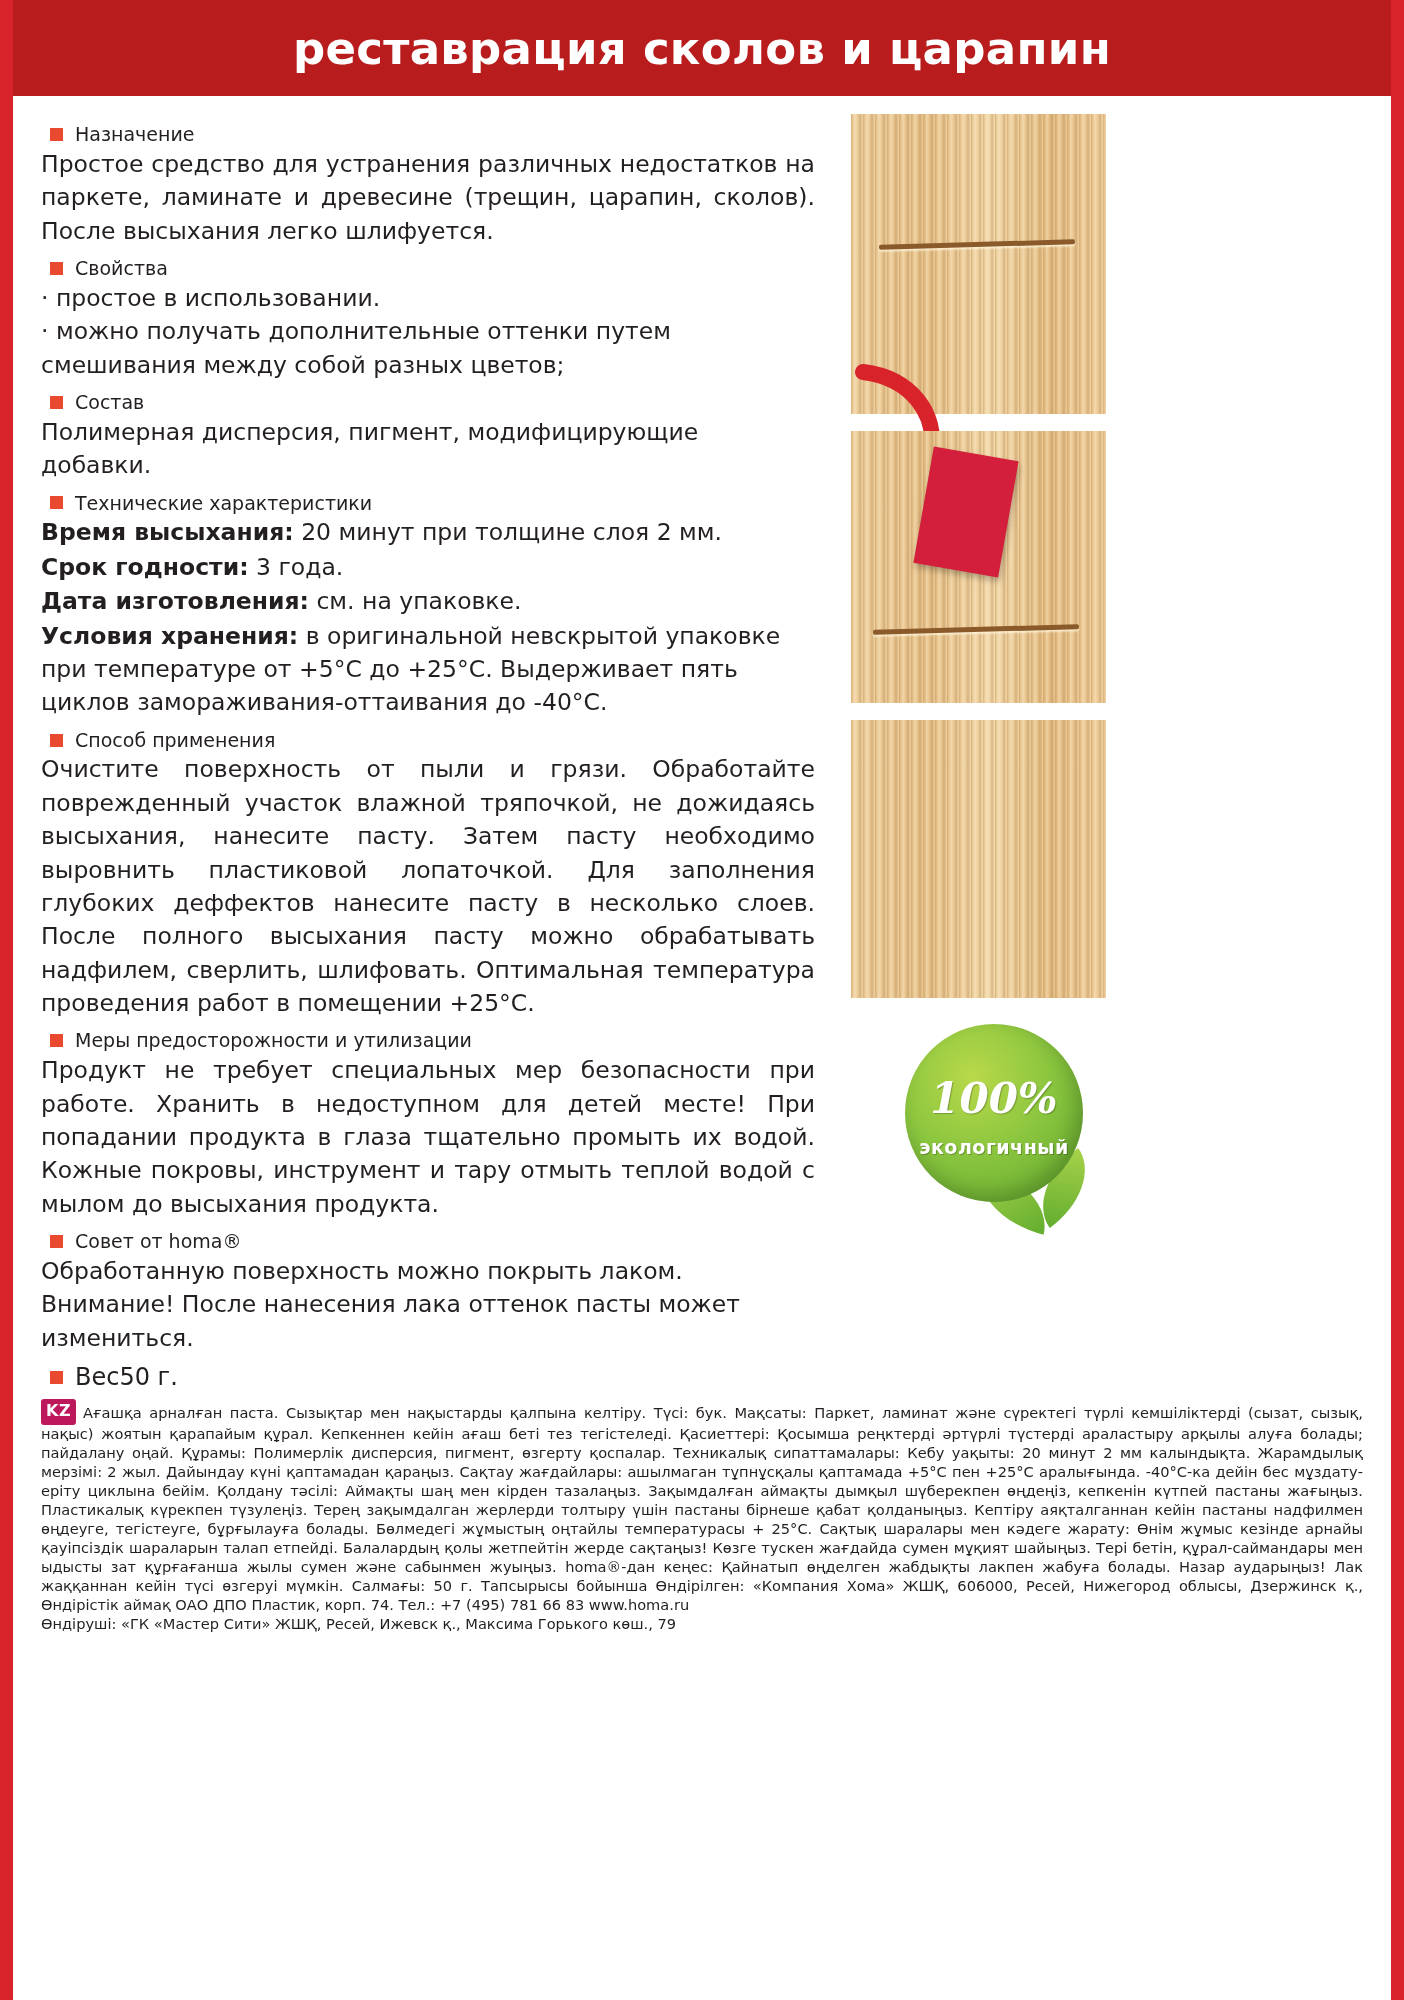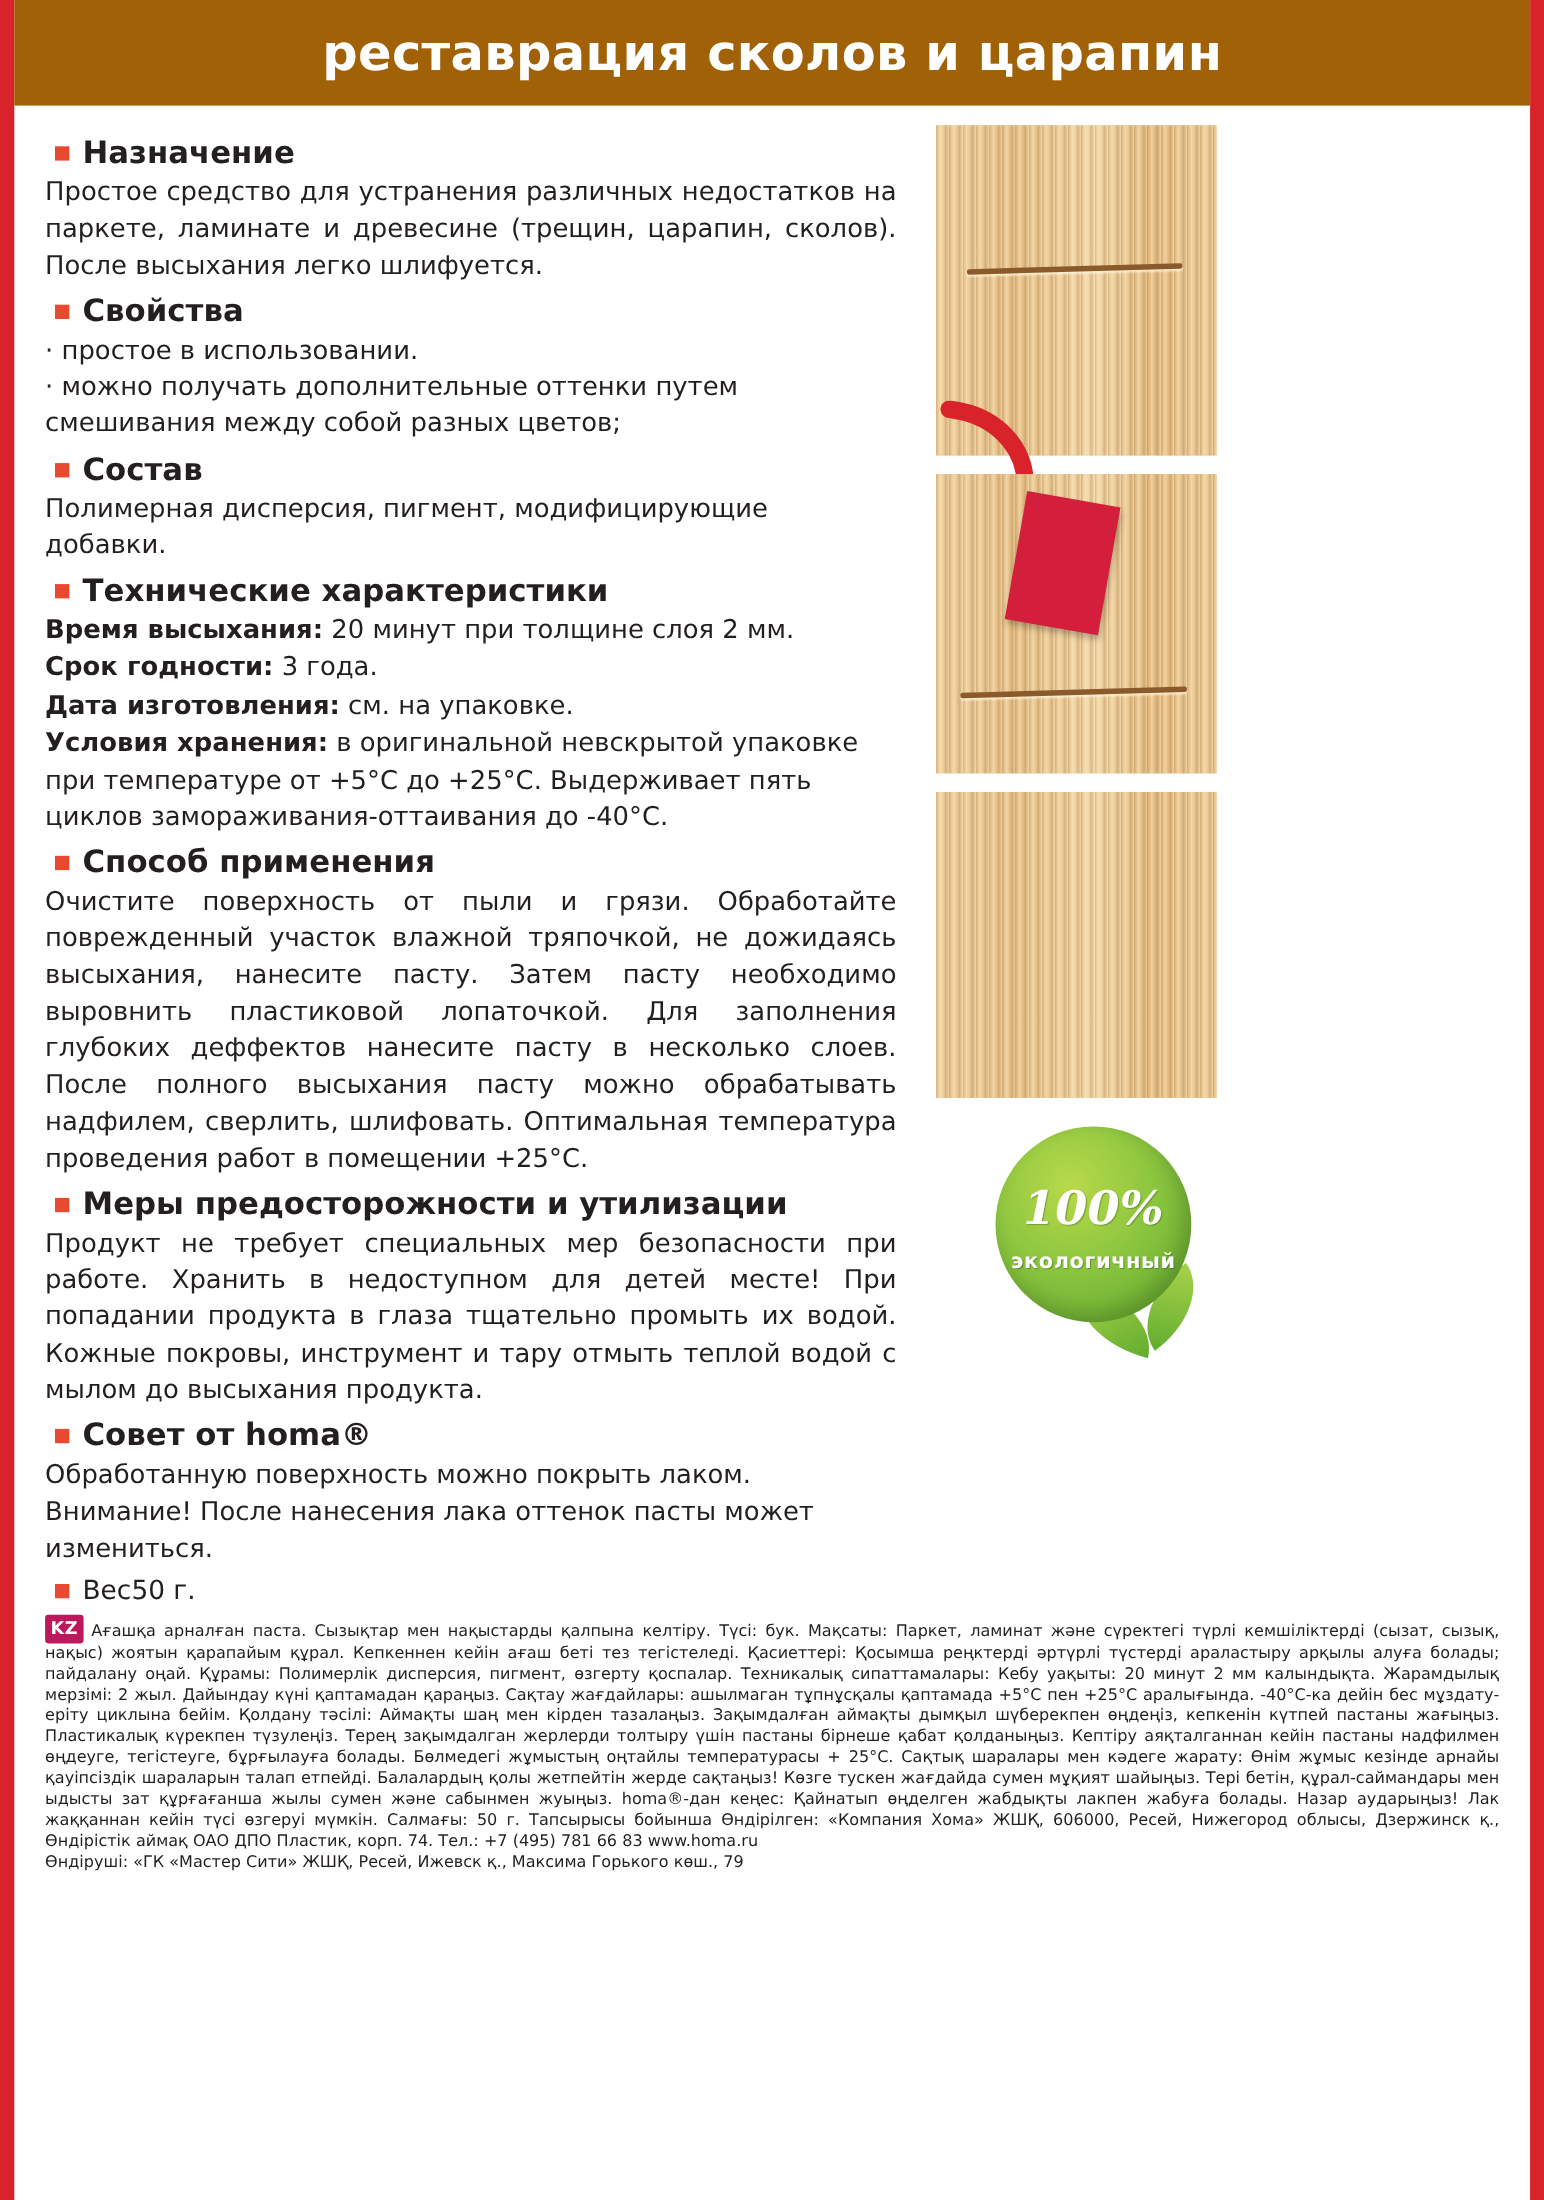--- a/index.html
+++ b/index.html
@@ -20,21 +20,21 @@
     width: 1404px;
     height: 2000px;
     box-sizing: border-box;
     border-left: 13px solid #d8232a;
     border-right: 13px solid #d8232a;
     background: #ffffff;
   }
   
   .header {
     height: 96px;
-    background: #a16207;
+    background: #b91c1c;
     display: flex;
     align-items: center;
     justify-content: center;
   }
   .header-title {
     color: #ffffff;
     font-size: 45px;
     font-weight: bold;
     letter-spacing: 0.3px;
     white-space: nowrap;
@@ -63,22 +63,22 @@
   .bullet-sq {
     width: 13px;
     height: 13px;
     background: #e8492f;
     display: inline-block;
     margin-right: 12px;
     flex: 0 0 auto;
     margin-left: 9px;
   }
   .sec-head-text {
-    font-size: 28px;
-    font-weight: bold;
+    font-size: 19px;
+    font-weight: normal;
     color: #231f20;
     line-height: 1.1;
   }
   .para {
     font-size: 23.5px;
     line-height: 1.42;
     color: #231f20;
     margin: 0 0 1px 0;
   }
   .para.justify {

